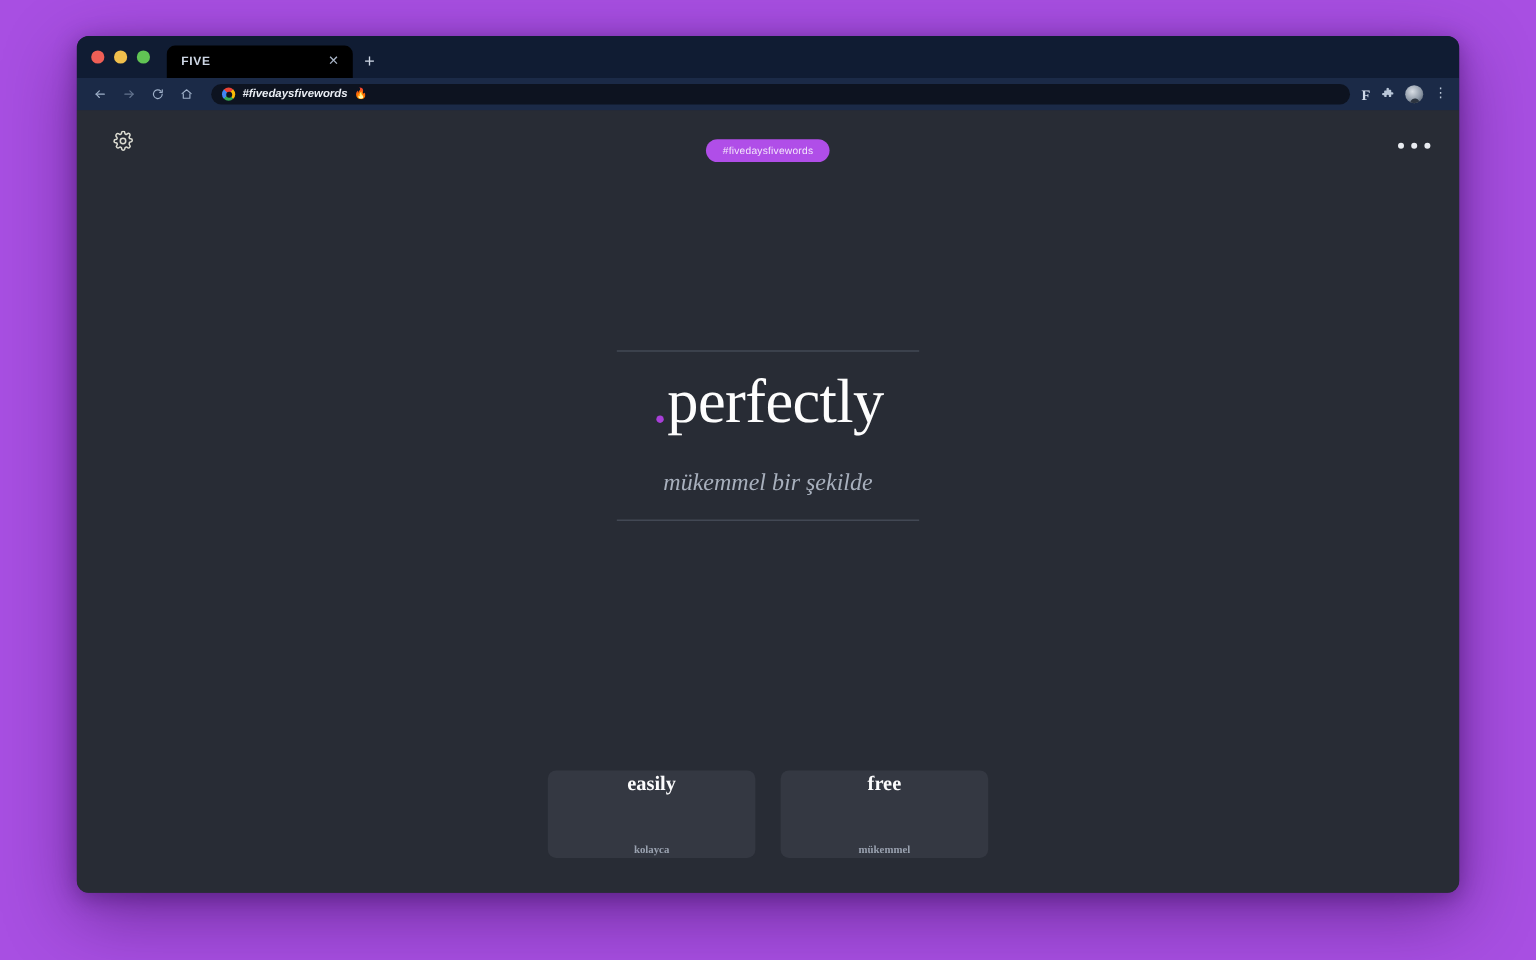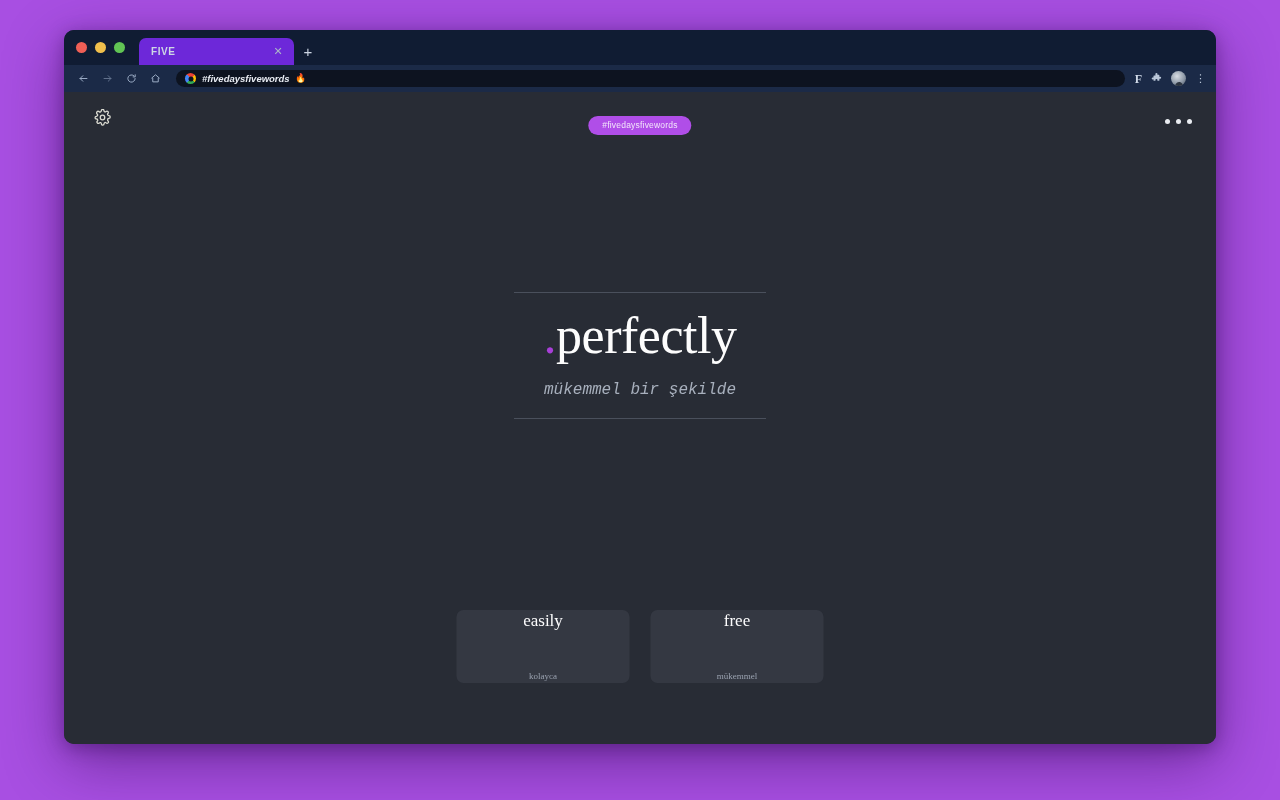--- a/index.html
+++ b/index.html
@@ -56,21 +56,21 @@
   .light {
     width: 11px; height: 11px; border-radius: 50%;
   }
   .light.red    { background: #ef5f56; }
   .light.yellow { background: #f0bf4c; }
   .light.green  { background: #61c454; }
 
   .tab {
     height: 27px;
     width: 155px;
-    background: #6d28d9;
+    background: #000000;
     border-radius: 7px 7px 0 0;
     display: flex;
     align-items: center;
     padding: 0 9px 0 12px;
     position: relative;
   }
   .tab-title {
     font-size: 10px;
     font-weight: bold;
     color: #cdd6e4;
@@ -280,37 +280,38 @@
     font-size: 52px;
     color: #fdfdfd;
     line-height: 1.18;
     letter-spacing: -0.5px;
     white-space: nowrap;
   }
   .hero-dot {
     color: #a83fd8;
   }
   .hero-translation {
-    font-family: Liberation Mono, monospace;
+    font-family: Liberation Serif, serif;
     font-style: italic;
-    font-size: 16px;
+    font-size: 20px;
     color: #a8b0bd;
     line-height: 1.25;
-    margin-top: 14px;
+    margin-top: 24px;
     white-space: nowrap;
   }
 
   
   .cards {
     position: absolute;
     left: 50%;
     transform: translateX(-50%);
-    top: 518px;
+    top: 550px;
     display: flex;
     gap: 21px;
+    font-weight: bold;
   }
   .card {
     width: 173px;
     height: 73px;
     background: #343842;
     border-radius: 7px;
     display: flex;
     flex-direction: column;
     align-items: center;
     justify-content: center;

